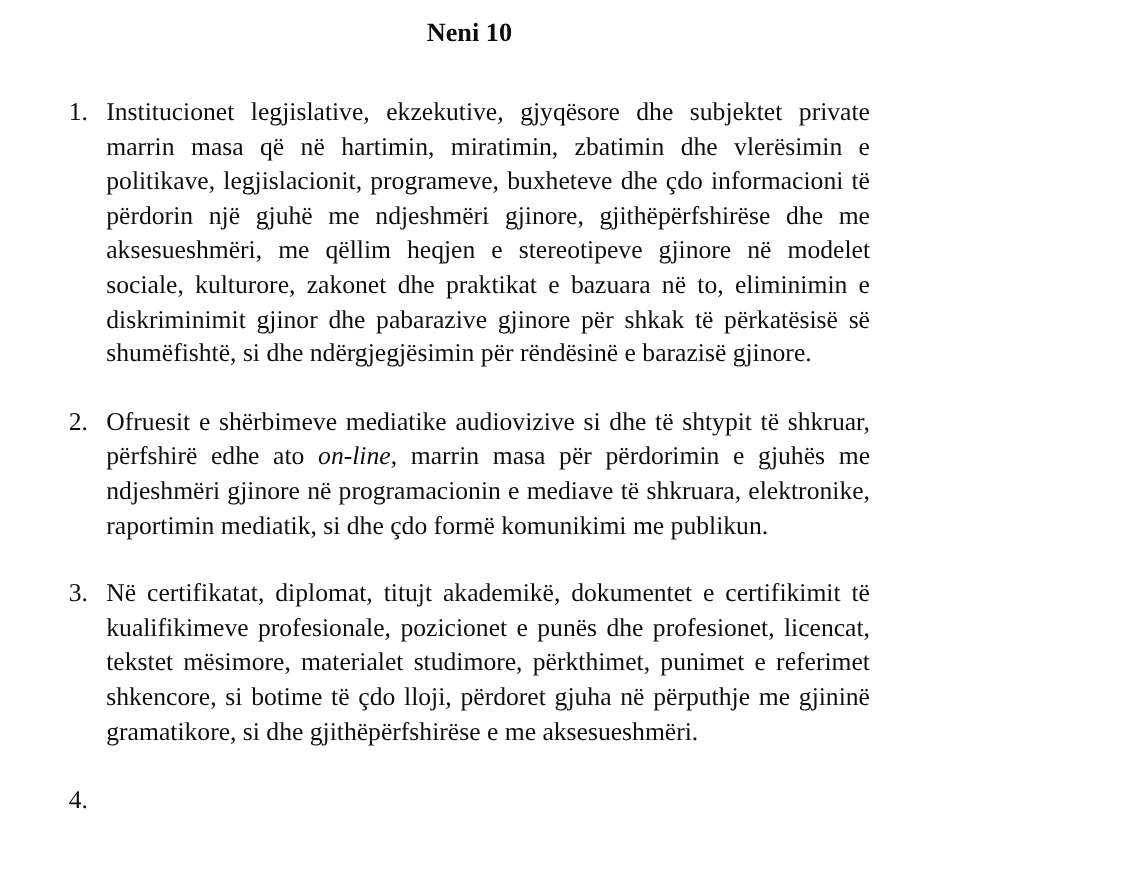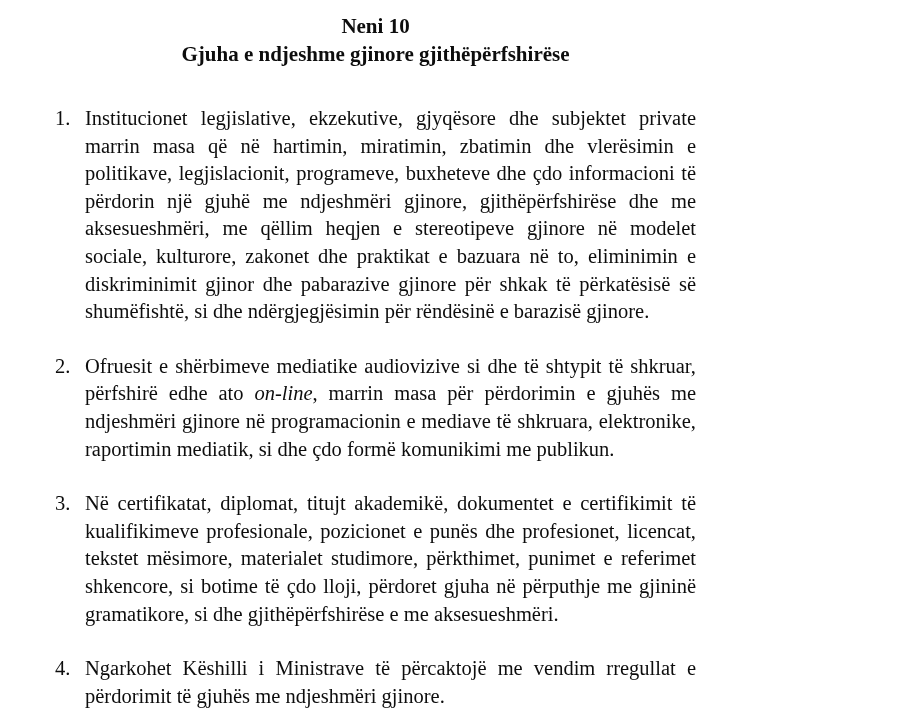--- a/index.html
+++ b/index.html
@@ -41,21 +41,20 @@
   .article em {
   }
 </style>
 </head>
 <body>
 
 <div class="page">
 
   <div class="doc-header">
     <div>Neni 10</div>
-    <div>Gjuha e ndjeshme gjinore gjithëpërfshirëse</div>
   </div>
 
   <div class="articles">
 
     <div class="article">
       <span class="clause-number">1.</span>
       <span>Institucionet legjislative, ekzekutive, gjyqësore dhe subjektet private marrin masa që në hartimin, miratimin, zbatimin dhe vlerësimin e politikave, legjislacionit, programeve, buxheteve dhe çdo informacioni të përdorin një gjuhë me ndjeshmëri gjinore, gjithëpërfshirëse dhe me aksesueshmëri, me qëllim heqjen e stereotipeve gjinore në modelet sociale, kulturore, zakonet dhe praktikat e bazuara në to, eliminimin e diskriminimit gjinor dhe pabarazive gjinore për shkak të përkatësisë së shumëfishtë, si dhe ndërgjegjësimin për rëndësinë e barazisë gjinore.</span>
     </div>
 
     <div class="article">
@@ -63,17 +62,16 @@
       <span>Ofruesit e shërbimeve mediatike audiovizive si dhe të shtypit të shkruar, përfshirë edhe ato </span><em>on-line</em><span>, marrin masa për përdorimin e gjuhës me ndjeshmëri gjinore në programacionin e mediave të shkruara, elektronike, raportimin mediatik, si dhe çdo formë komunikimi me publikun.</span>
     </div>
 
     <div class="article">
       <span class="clause-number">3.</span>
       <span>Në certifikatat, diplomat, titujt akademikë, dokumentet e certifikimit të kualifikimeve profesionale, pozicionet e punës dhe profesionet, licencat, tekstet mësimore, materialet studimore, përkthimet, punimet e referimet shkencore, si botime të çdo lloji, përdoret gjuha në përputhje me gjininë gramatikore, si dhe gjithëpërfshirëse e me aksesueshmëri.</span>
     </div>
 
     <div class="article">
       <span class="clause-number">4.</span>
-      <span>Ngarkohet Këshilli i Ministrave të përcaktojë me vendim rregullat e përdorimit të gjuhës me ndjeshmëri gjinore.</span>
     </div>
 
   </div>
 </div>
 
 </body></html>

